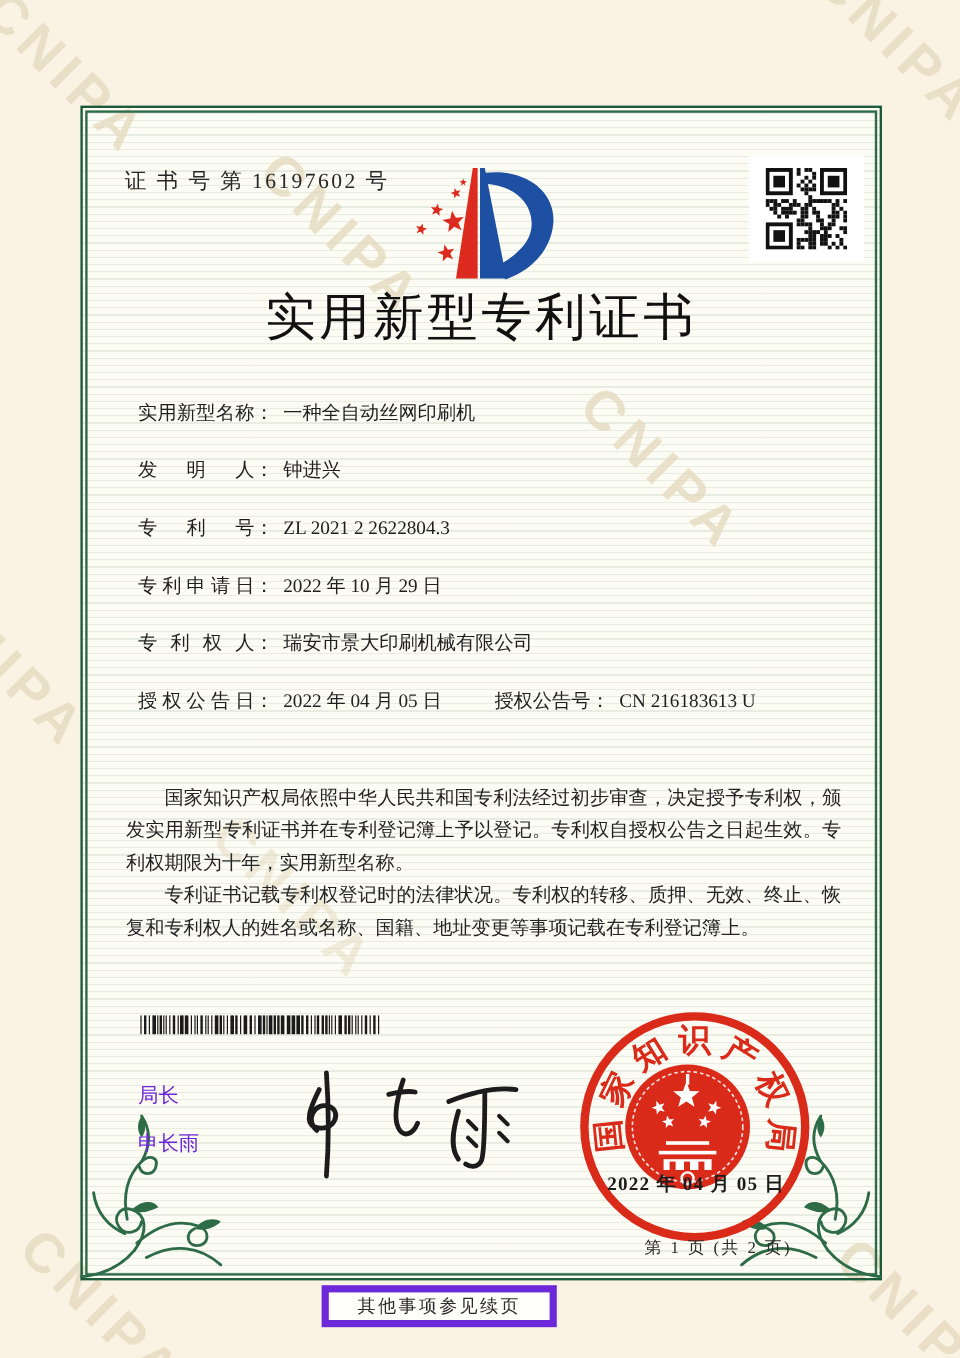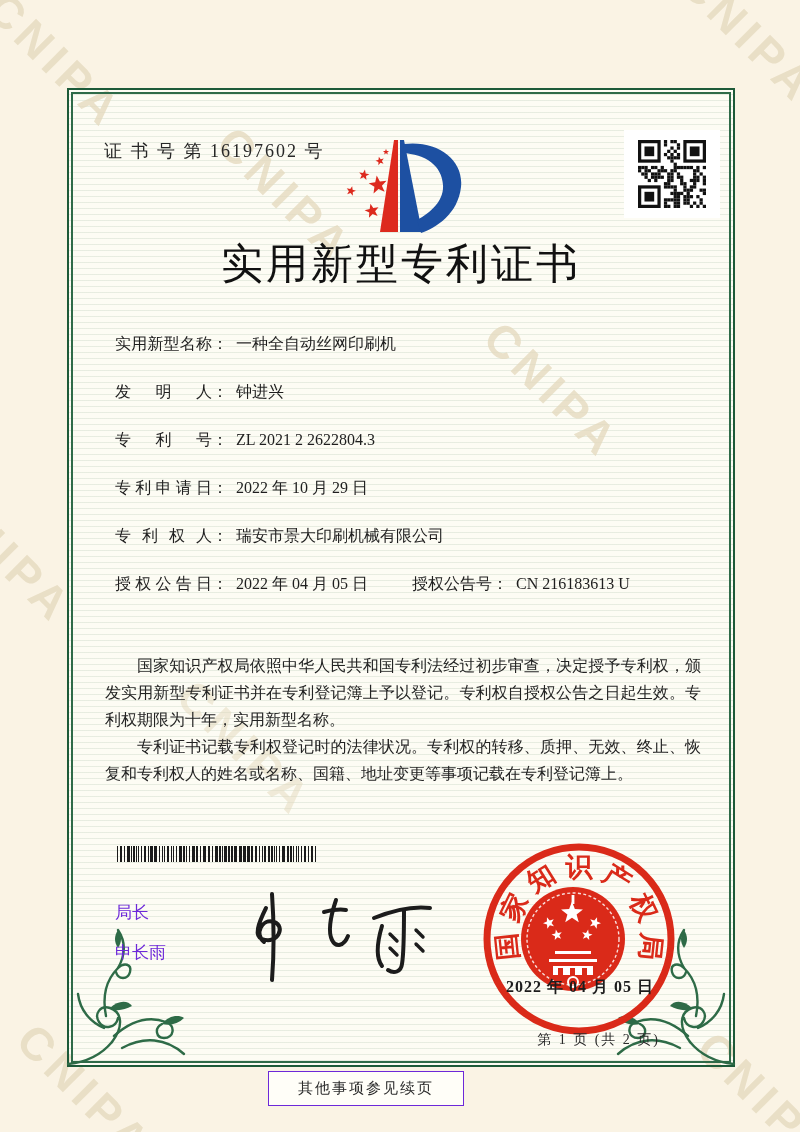--- a/index.html
+++ b/index.html
@@ -50,21 +50,21 @@
   .signer div { margin-bottom:17px; }
   .signature { left:232px; top:882px; width:205px; height:108px; }
 
   .seal { left:479px; top:839px; width:200px; height:200px; }
   .seal-date { left:500px; top:977px; width:160px; text-align:center; font-size:16px;
                letter-spacing:1px; color:#1c1c1c; font-weight:bold; }
 
   .page-num { left:60px; top:1031px; width:600px; text-align:right; font-size:14px;
               letter-spacing:2px; color:#2b2b2b; }
   .cont-box { left:268px; top:1071px; width:196px; height:35px; background:#fffef8;
-              border:1px solid #6d28d9; display:flex; align-items:center; justify-content:center;
+              border:6px solid #6d28d9; display:flex; align-items:center; justify-content:center;
               font-size:15px; letter-spacing:2px; color:#2b2b2b; }
 </style>
 </head>
 <body>
 
 <div class="page">
 
   <div class="frame-bg"></div>
 
   <span class="wm" style="left:55px;top:60px">CNIPA</span>

